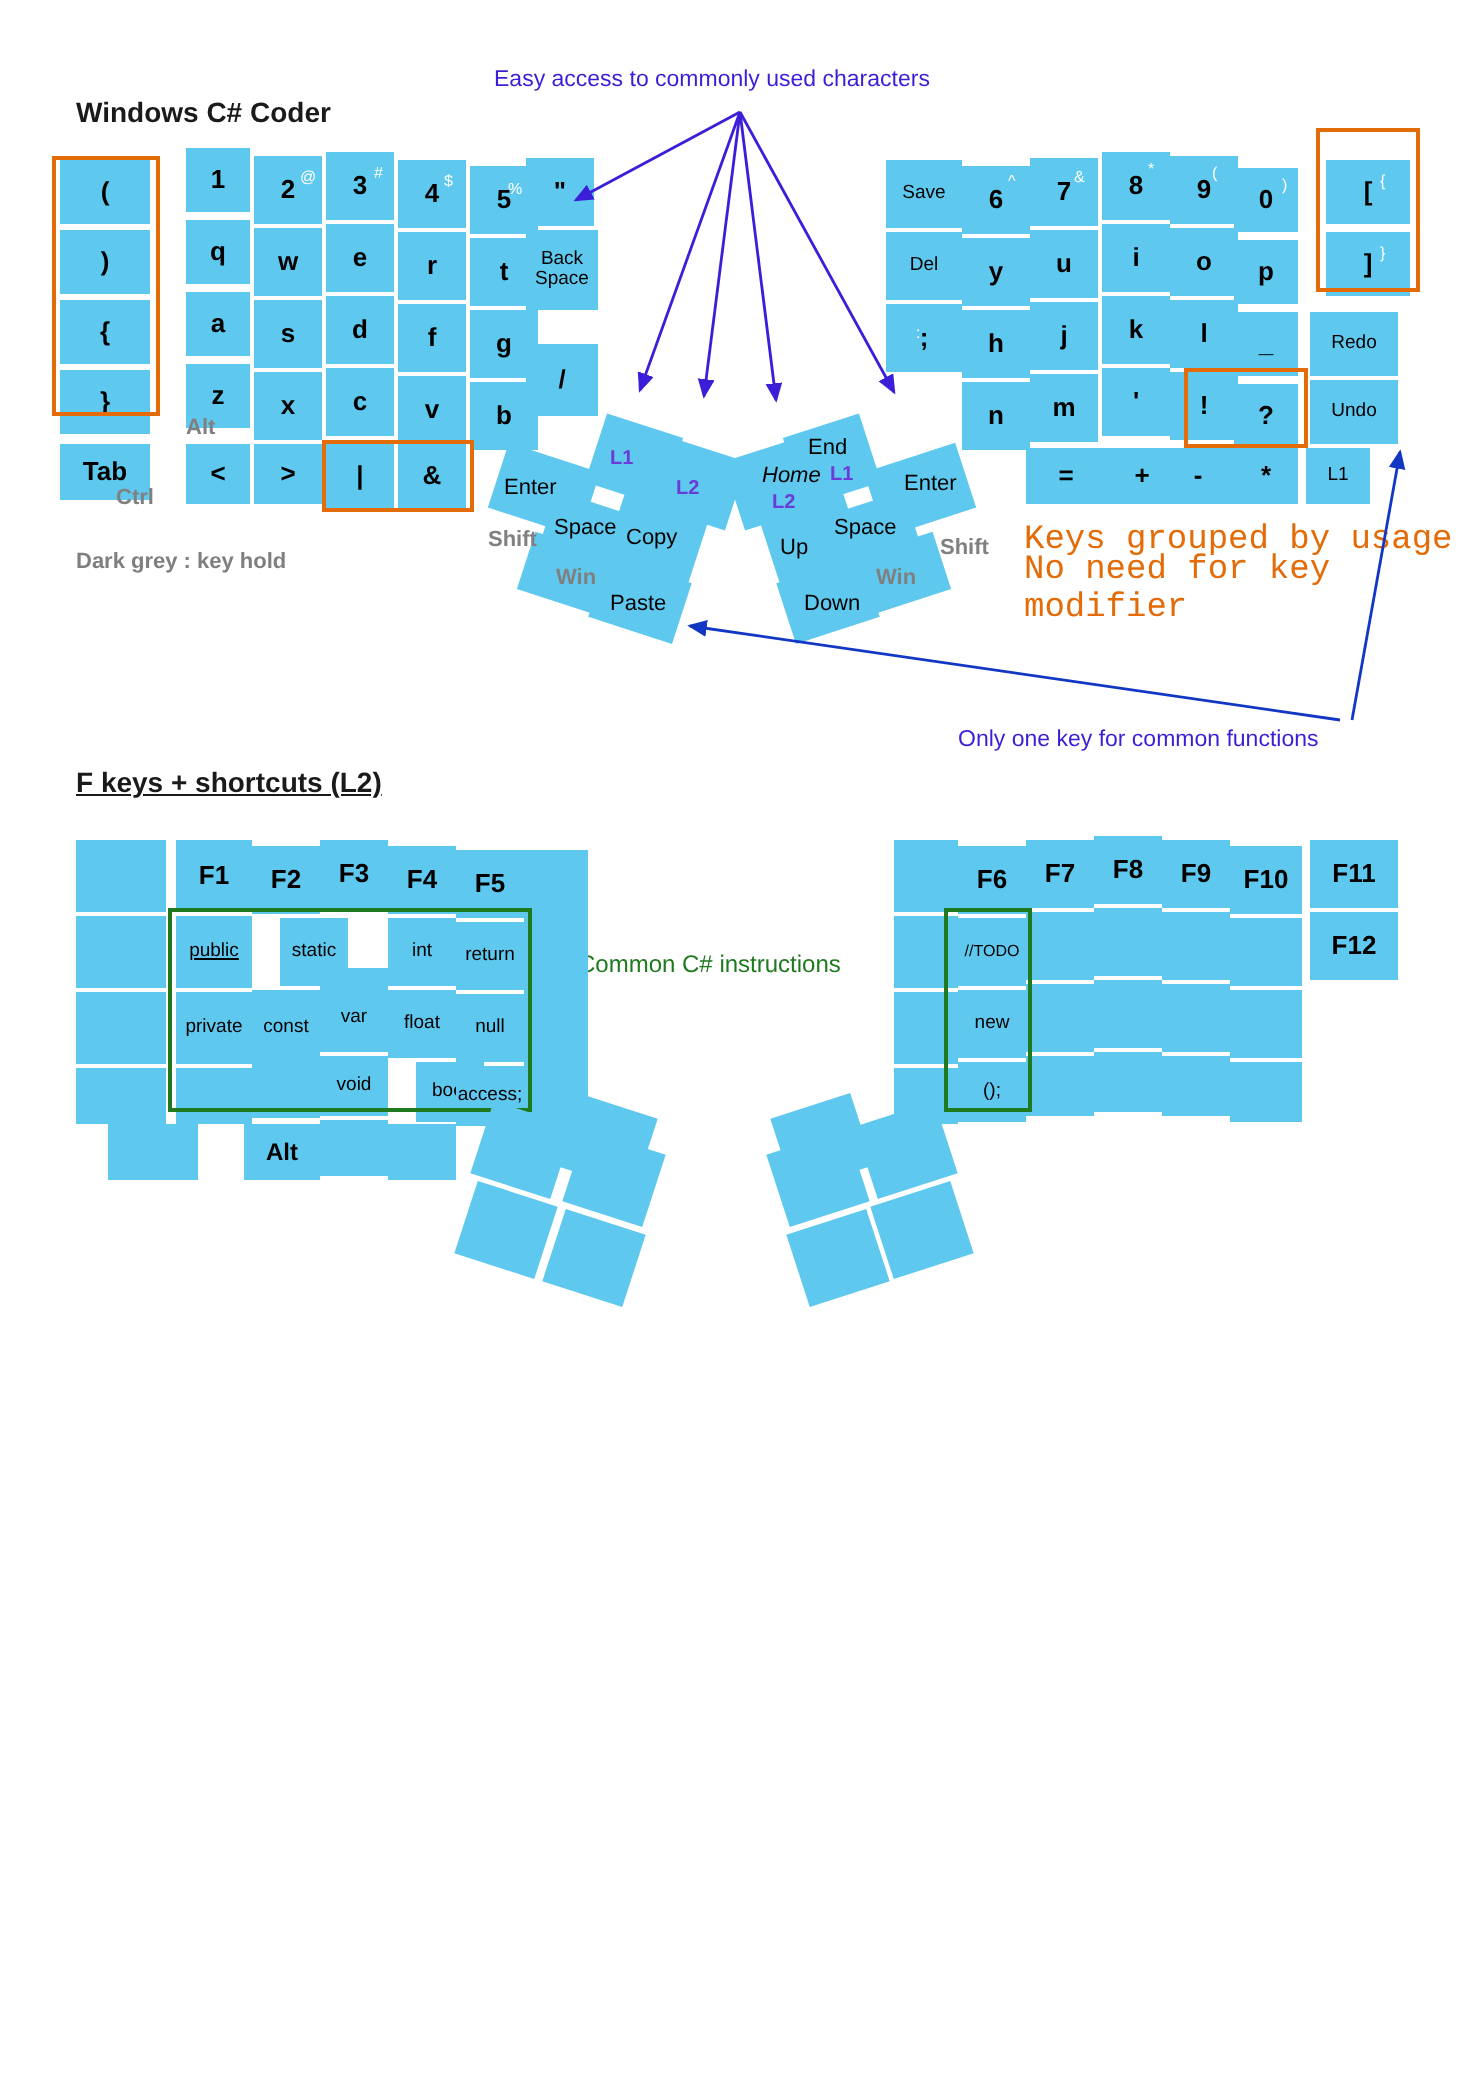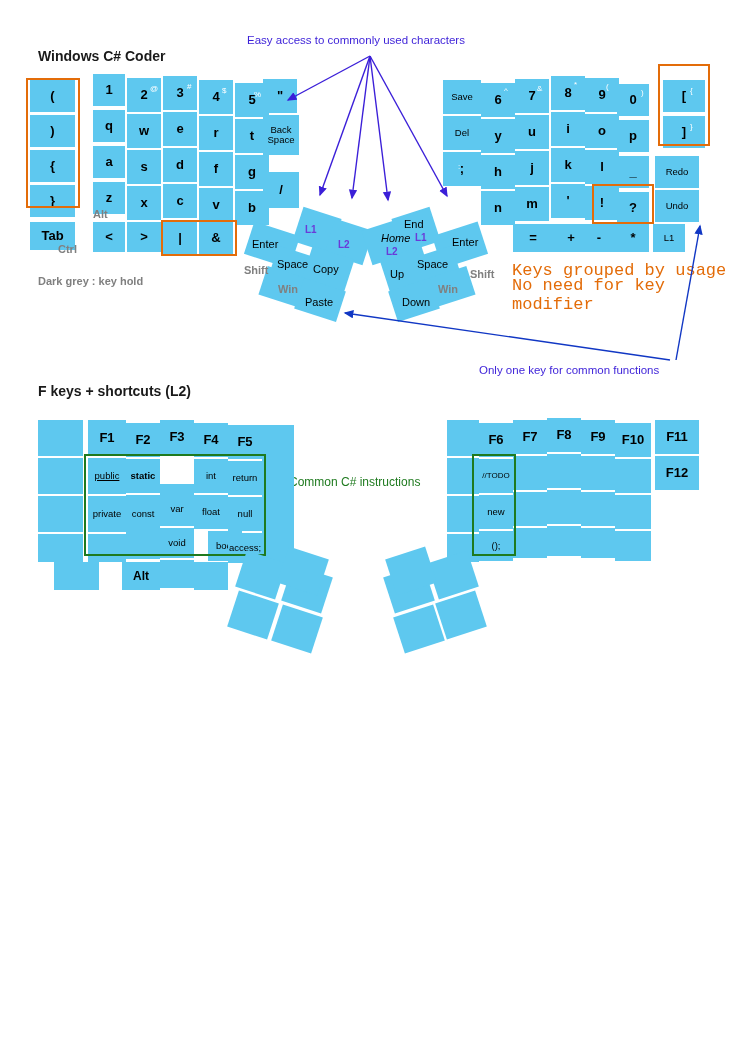--- a/index.html
+++ b/index.html
@@ -32,21 +32,21 @@
   .tlabel{position:absolute;font-size:11px;color:#000;}
   .tlabel.g{color:#808080;font-weight:bold;}
   .tlabel.p{color:#6a3bd8;font-weight:bold;}
 </style>
 </head>
 <body>
 
 <div class="stage">
 
   <div class="abs title" style="left:38px;top:48px;">Windows C# Coder</div>
-  <div class="abs title" style="left:38px;top:383px;">F keys + shortcuts (L2)</div>
+  <div class="abs title" style="left:38px;top:383px;text-decoration:underline;">F keys + shortcuts (L2)</div>
 
   <div class="abs note-blue" style="left:247px;top:34px;">Easy access to commonly used characters</div>
   <div class="abs note-orange" style="left:512px;top:261px;">Keys grouped by usage</div>
   <div class="abs note-orange" style="left:512px;top:276px;">No need for key modifier</div>
   <div class="abs note-blue" style="left:479px;top:364px;">Only one key for common functions</div>
   <div class="abs note-grey" style="left:38px;top:275px;">Dark grey : key hold</div>
   <div class="abs note-green" style="left:289px;top:475px;">Common C# instructions</div>
 
   <div class="key big" style="left:30px;top:80px;width:45px;height:32px;">(</div>
   <div class="key big" style="left:93px;top:74px;width:32px;height:32px;">1</div>
@@ -182,21 +182,21 @@
   <div class="key" style="left:38px;top:420px;width:45px;height:36px;"></div>
   <div class="key big" style="left:88px;top:420px;width:38px;height:36px;">F1</div>
   <div class="key big" style="left:126px;top:423px;width:34px;height:34px;">F2</div>
   <div class="key big" style="left:160px;top:420px;width:34px;height:34px;">F3</div>
   <div class="key big" style="left:194px;top:423px;width:34px;height:34px;">F4</div>
   <div class="key big" style="left:228px;top:425px;width:34px;height:34px;">F5</div>
   <div class="key" style="left:262px;top:425px;width:32px;height:36px;"></div>
 
   <div class="key" style="left:38px;top:458px;width:45px;height:36px;"></div>
   <div class="key small" style="left:88px;top:458px;width:38px;height:36px;text-decoration:underline;">public</div>
-  <div class="key small" style="left:126px;top:459px;width:34px;height:34px;font-weight:bold;">static</div>
+  <div class="key small" style="left:140px;top:459px;width:34px;height:34px;">static</div>
   <div class="key small" style="left:160px;top:484px;width:34px;height:34px;">string</div>
   <div class="key small" style="left:194px;top:459px;width:34px;height:34px;">int</div>
   <div class="key small" style="left:228px;top:461px;width:34px;height:34px;">return</div>
   <div class="key" style="left:262px;top:461px;width:32px;height:36px;"></div>
 
   <div class="key" style="left:38px;top:496px;width:45px;height:36px;"></div>
   <div class="key small" style="left:88px;top:496px;width:38px;height:36px;">private</div>
   <div class="key small" style="left:126px;top:495px;width:34px;height:38px;">const</div>
   <div class="key small" style="left:160px;top:492px;width:34px;height:34px;">var</div>
   <div class="key small" style="left:194px;top:495px;width:34px;height:34px;">float</div>

